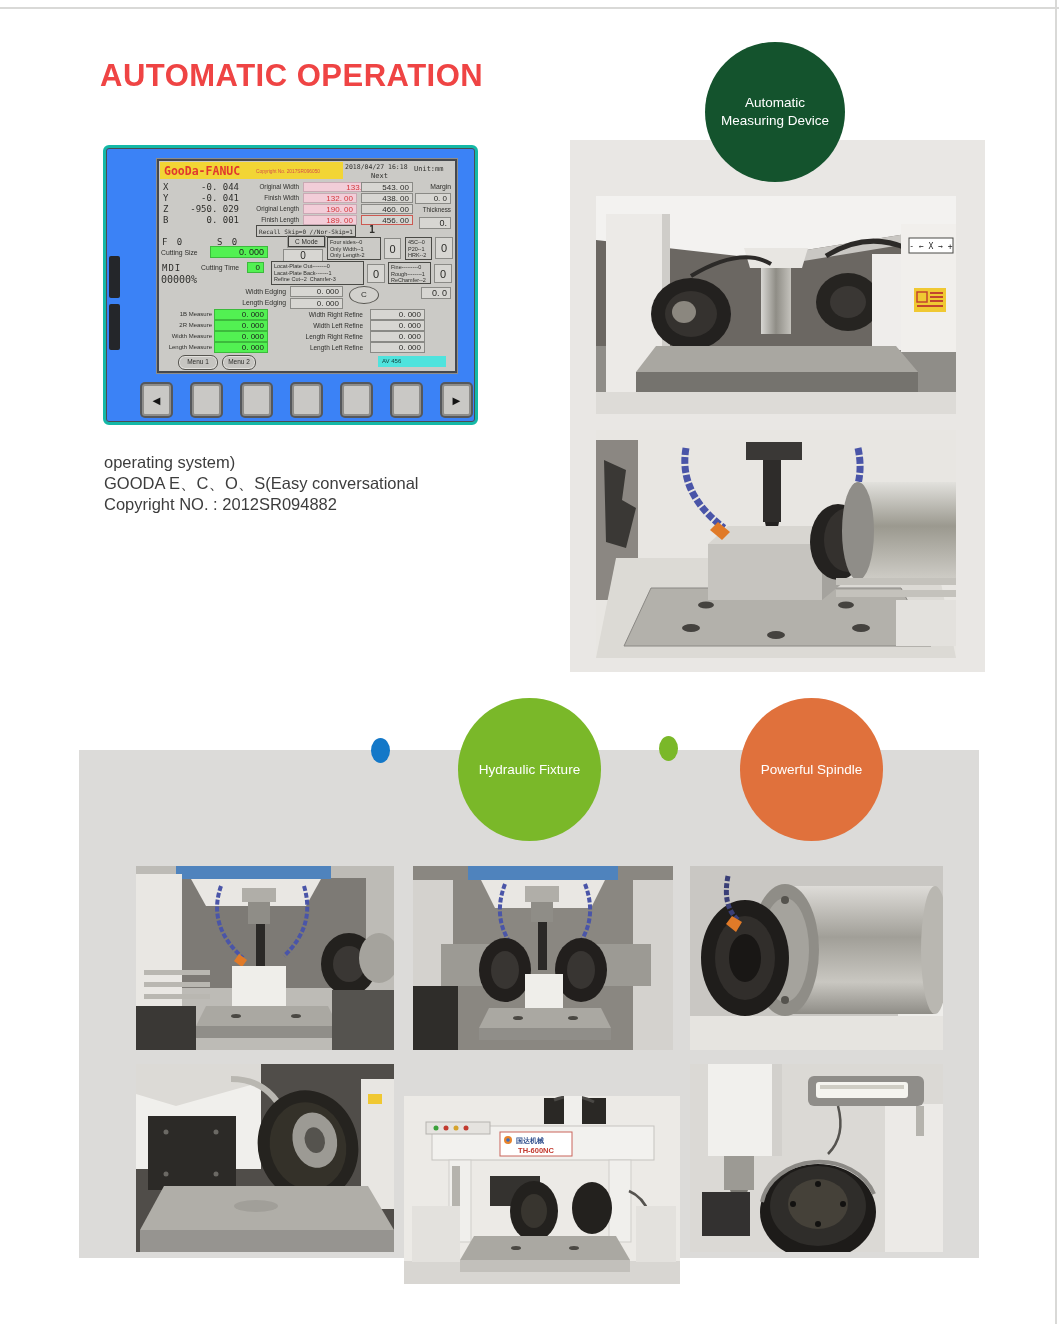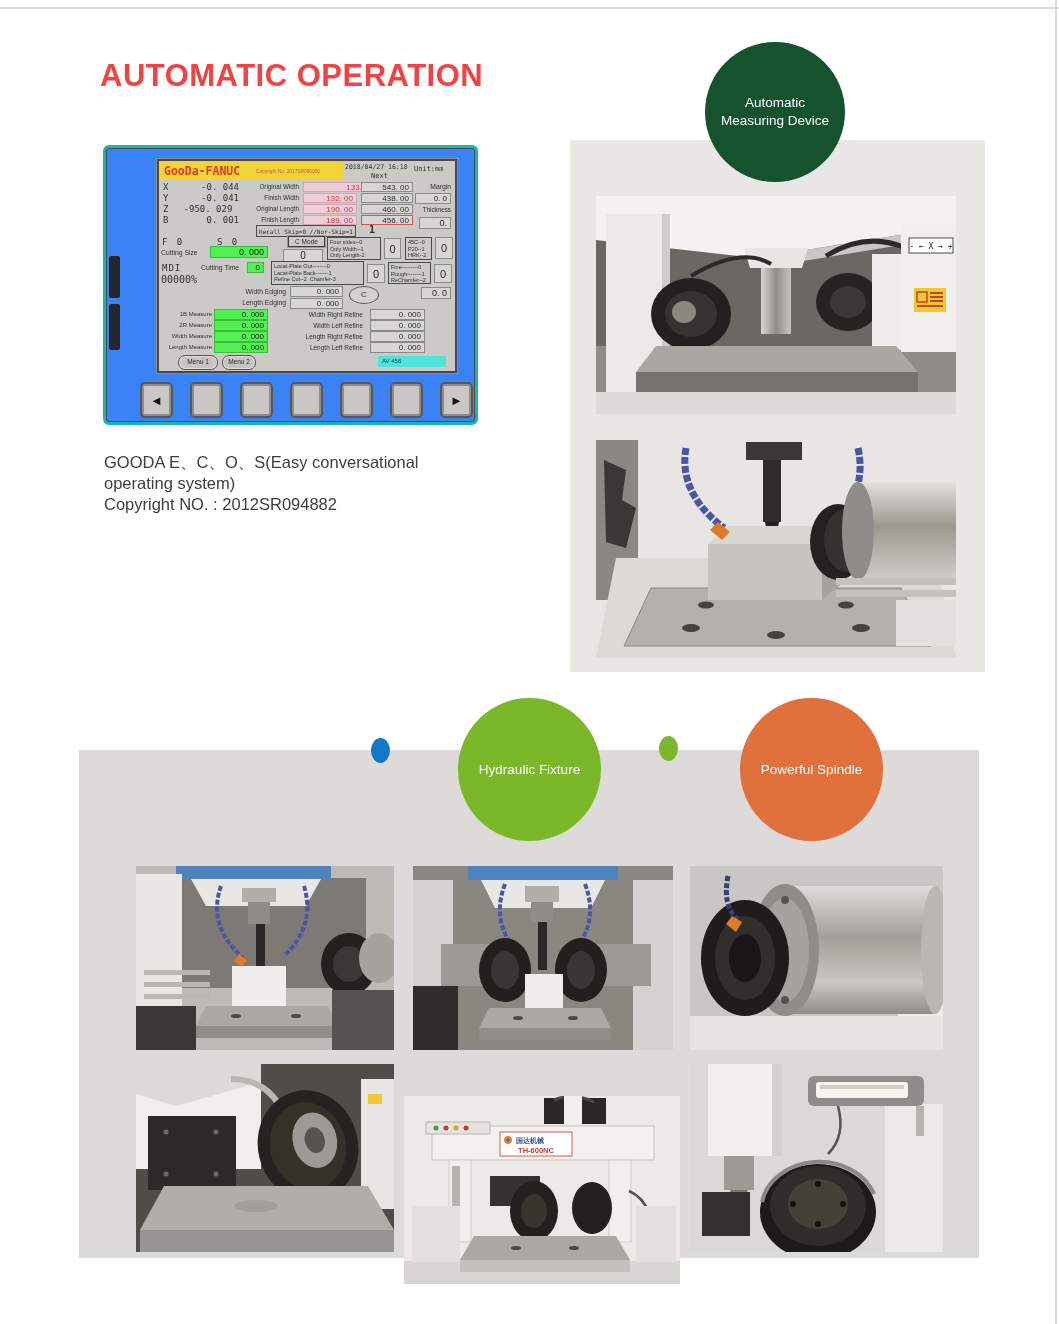--- a/index.html
+++ b/index.html
@@ -58,21 +58,21 @@
       </div>
       <span class="scr-t mono" style="left:188px;top:4px;font-size:6.5px;">2018/04/27 16:18</span>
       <span class="scr-t mono" style="left:214px;top:13px;font-size:7px;">Next</span>
       <span class="scr-t mono" style="left:257px;top:6px;font-size:7px;">Unit:mm</span>
 
       <span class="scr-t mono" style="left:6px;top:23px;font-size:9px;">X</span>
       <span class="scr-t mono" style="left:20px;top:23px;width:62px;text-align:right;font-size:9px;">-0. 044</span>
       <span class="scr-t mono" style="left:6px;top:34px;font-size:9px;">Y</span>
       <span class="scr-t mono" style="left:20px;top:34px;width:62px;text-align:right;font-size:9px;">-0. 041</span>
       <span class="scr-t mono" style="left:6px;top:45px;font-size:9px;">Z</span>
-      <span class="scr-t mono" style="left:20px;top:45px;width:62px;text-align:center;font-size:9px;">-950. 029</span>
+      <span class="scr-t mono" style="left:20px;top:45px;width:62px;text-align:right;font-size:9px;">-950. 029</span>
       <span class="scr-t mono" style="left:6px;top:56px;font-size:9px;">B</span>
       <span class="scr-t mono" style="left:20px;top:56px;width:62px;text-align:right;font-size:9px;">0. 001</span>
 
       <span class="rlbl" style="left:86px;top:24px;width:56px;font-size:6.3px;">Original Width</span>
       <div class="box pink" style="left:146px;top:23px;width:74px;height:10px;padding-left:10px;">133. 00</div>
       <div class="box" style="left:204px;top:23px;width:52px;height:10px;">543. 00</div>
 
       <span class="rlbl" style="left:86px;top:35px;width:56px;font-size:6.3px;">Finish Width</span>
       <div class="box pink" style="left:146px;top:34px;width:54px;height:10px;">132. 00</div>
       <div class="box" style="left:204px;top:34px;width:52px;height:10px;">438. 00</div>
@@ -158,22 +158,22 @@
     <div class="softkey" style="left:136px;top:236px;"></div>
     <div class="softkey" style="left:186px;top:236px;"></div>
     <div class="softkey" style="left:236px;top:236px;"></div>
     <div class="softkey" style="left:286px;top:236px;"></div>
     <div class="softkey" style="left:336px;top:236px;">
         <span>►</span>
       </div>
   </div>
 
   <div class="a" style="left:104px;top:452px;width:400px;font-size:16.5px;line-height:21px;color:#3d3d3d;">
+    <div>operating system)</div>
     <div>GOODA   E、C、O、S(Easy conversational</div>
-    <div>operating system)</div>
     <div>Copyright  NO. : 2012SR094882</div>
   </div>
 
   <div class="a gallery-bg" style="left:570px;top:140px;width:415px;height:532px;"></div>
 
   <div class="a circle" style="left:705px;top:42px;width:140px;height:140px;background:#14532d;">
     <span style="width:110px;">Automatic Measuring Device</span>
   </div>
 
   <div class="a photo" style="left:596px;top:196px;width:360px;height:218px;">

